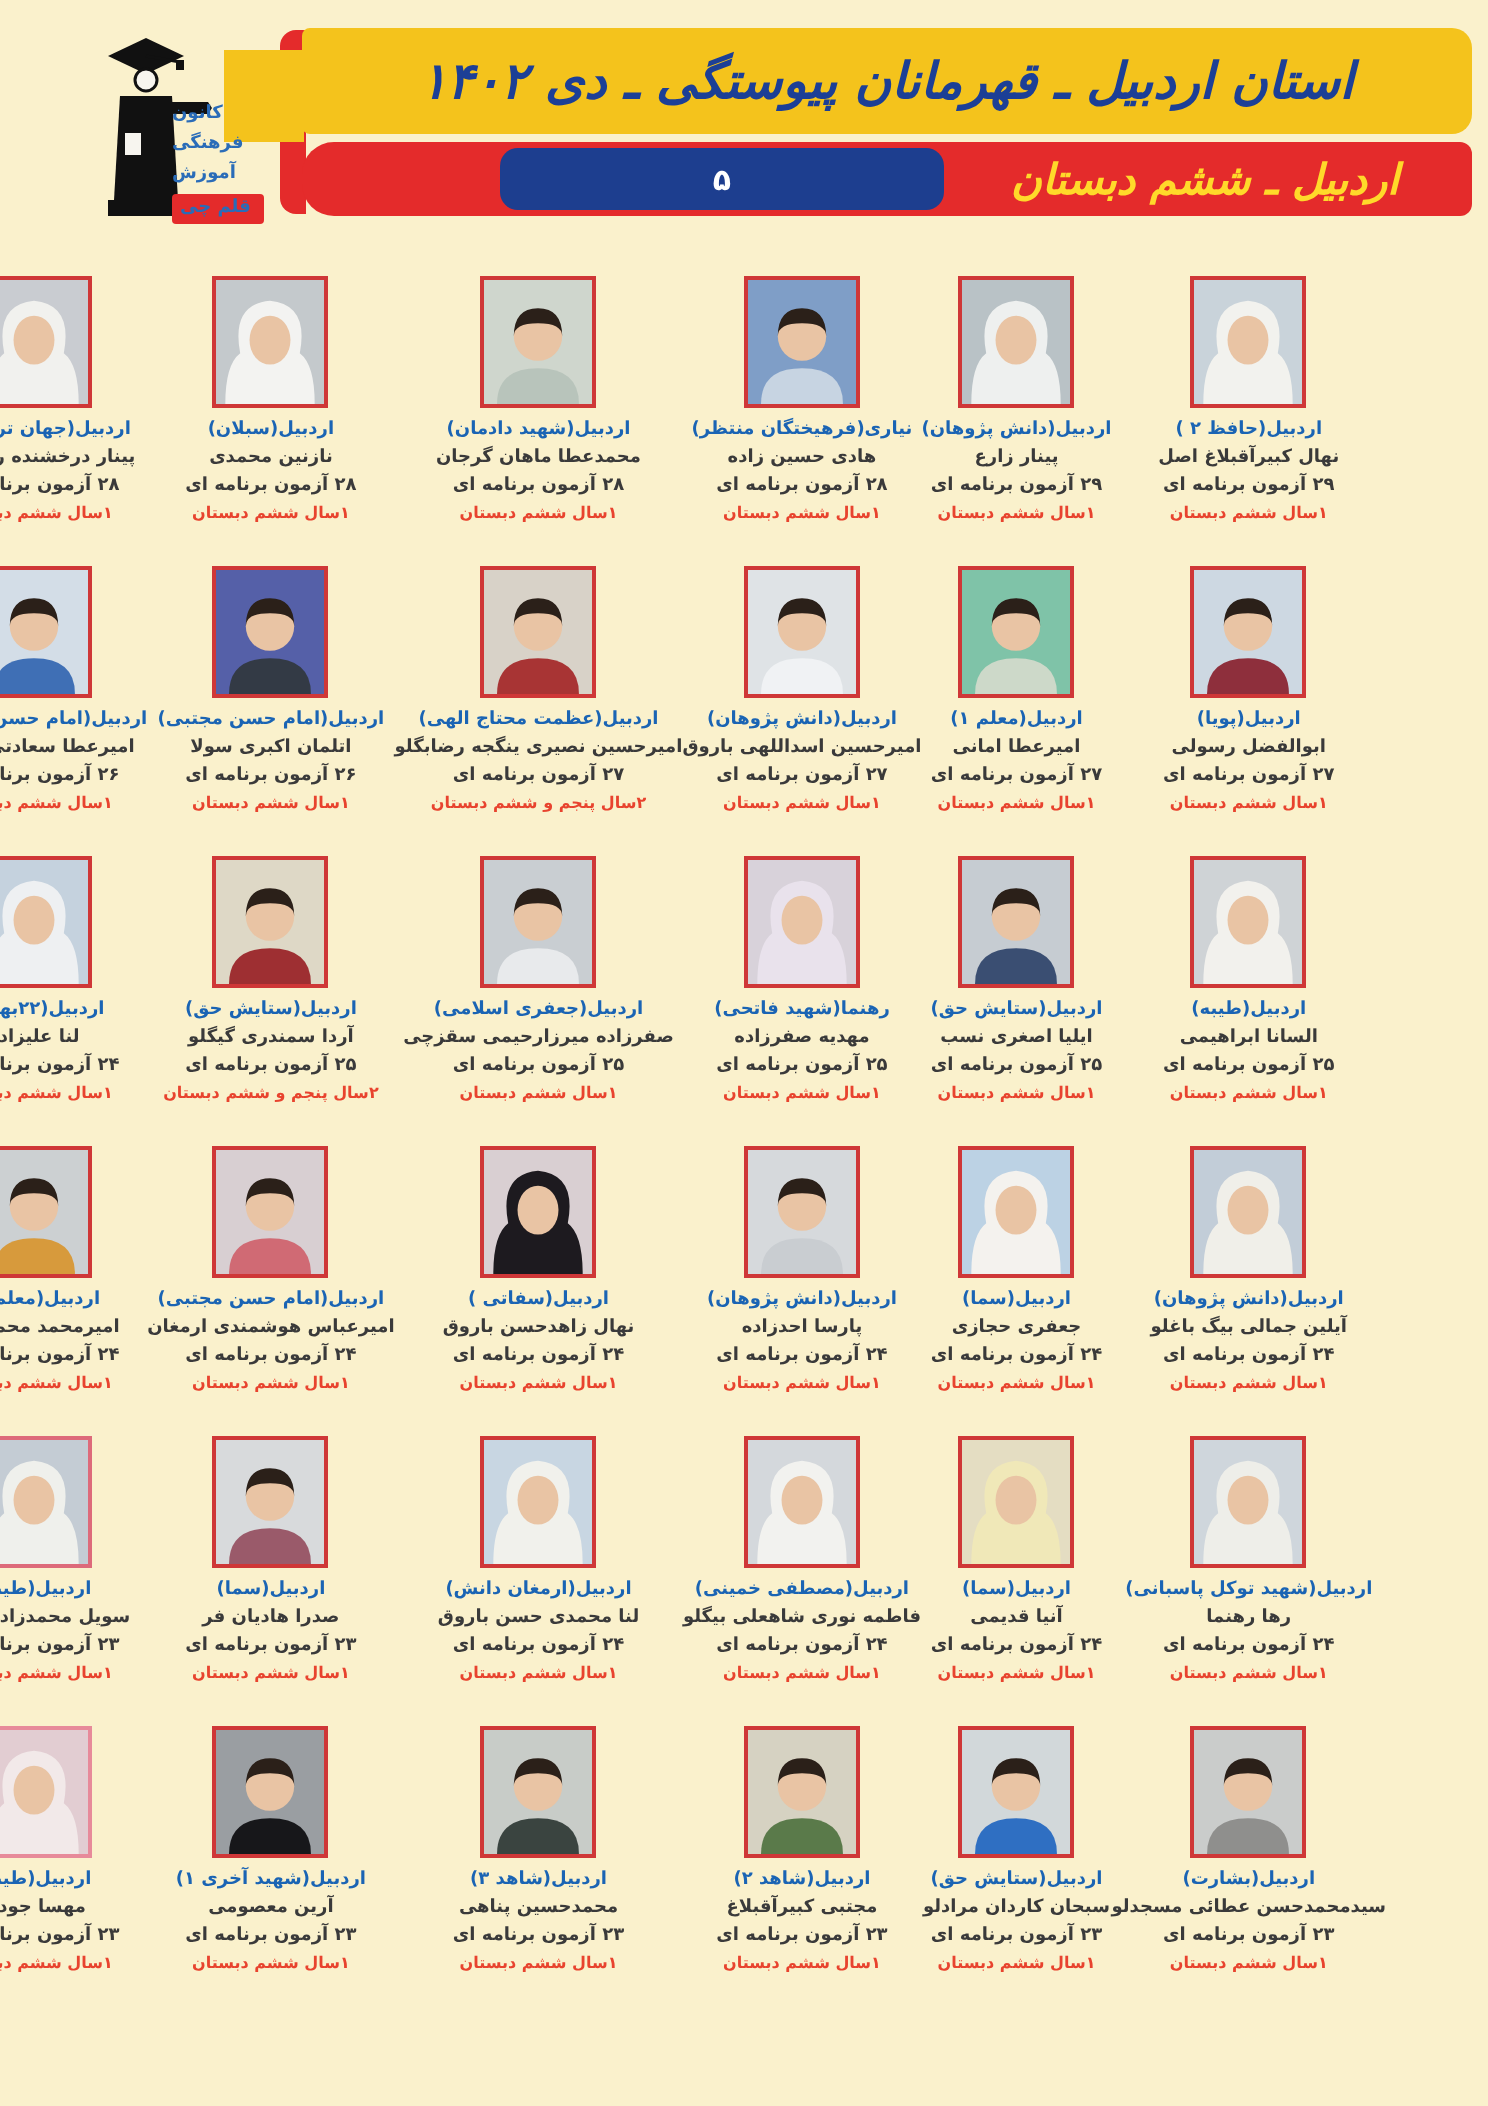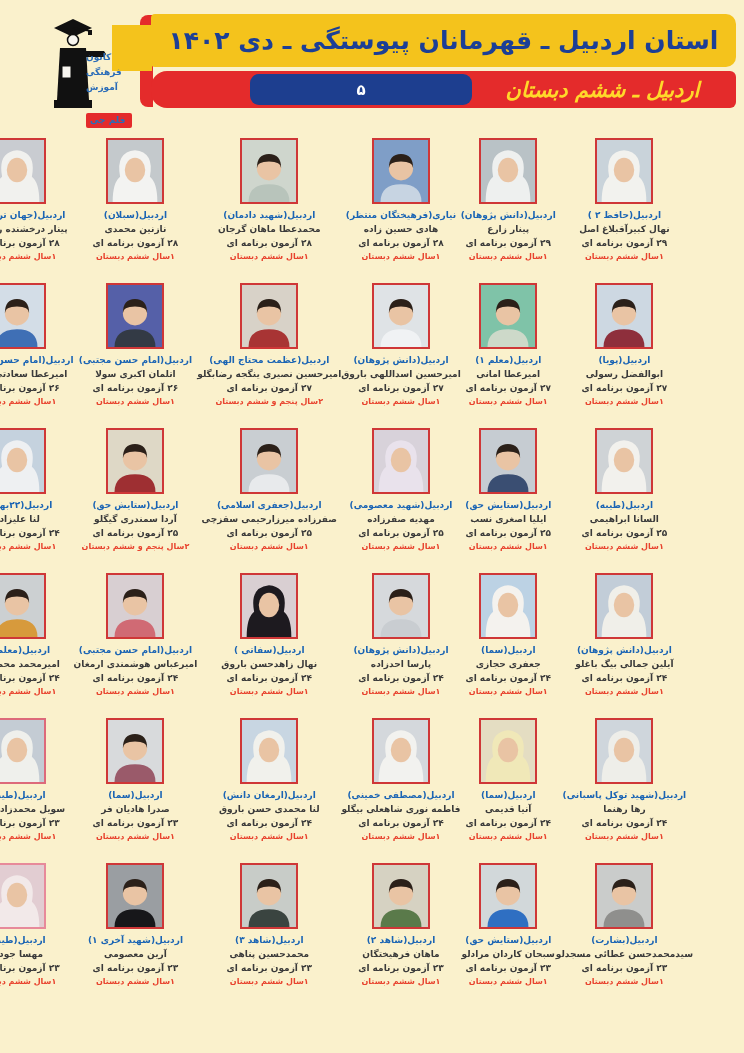--- a/index.html
+++ b/index.html
@@ -12,40 +12,40 @@
   body{
     position:relative;background:var(--page-bg);overflow:hidden;
     font-family:"DejaVu Sans",sans-serif;direction:rtl;
   }
   
   .red-sliver{position:absolute;left:140px;top:15px;width:13px;height:92px;
     background:var(--banner-red);border-radius:8px 0 0 8px;}
   .banner-yellow{position:absolute;left:151px;top:14px;width:585px;height:53px;
     background:var(--banner-yellow);border-radius:4px 10px 10px 4px;
     display:flex;align-items:center;justify-content:center;}
-  .banner-yellow span{font-size:25px;font-weight:bold;
+  .banner-yellow span{font-size:25px;font-weight:bold;font-style:italic;
     color:var(--banner-blue-text);letter-spacing:.5px;text-align:right;}
   .banner-red{position:absolute;left:151px;top:71px;width:585px;height:37px;
     background:var(--banner-red);border-radius:16px 6px 6px 16px;}
   .page-badge{position:absolute;left:99px;top:3px;width:222px;height:31px;
     background:var(--badge-blue);border-radius:9px;color:#ffffff;
     font-size:15px;font-weight:bold;display:flex;align-items:center;justify-content:center;}
   .sub-title{position:absolute;left:326px;right:8px;top:0;height:100%;
     display:flex;align-items:center;justify-content:center;
     color:var(--banner-yellow-text);font-size:21px;font-weight:bold;font-style:italic;}
   
   .logo{position:absolute;left:36px;top:8px;width:112px;height:110px;}
   .logo-ysquare{position:absolute;right:-4px;top:17px;width:40px;height:46px;
     background:var(--banner-yellow);}
   .grad-svg{position:absolute;left:4px;top:6px;}
   .logo-words{position:absolute;right:16px;top:42px;width:46px;text-align:left;}
   .logo-words span{display:block;font-size:9px;font-weight:bold;
     color:#2a6cb8;line-height:15px;}
   .brand-box{display:inline-block;background:var(--banner-red);color:var(--banner-yellow-text);
-    font-size:9px;font-weight:bold;line-height:13px;padding:0 4px;border-radius:2px;margin-top:18px;}
+    font-size:9px;font-weight:bold;line-height:13px;padding:0 4px;border-radius:2px;margin-top:2px;}
   
   .grid{position:absolute;left:51px;top:138px;width:642px;
     display:grid;grid-template-columns:repeat(6,1fr);grid-auto-rows:145px;direction:rtl;}
   .card{display:flex;flex-direction:column;align-items:center;text-align:center;}
   .photo{width:58px;height:66px;border:2px solid var(--card-frame-red);
     background:#d7dde2;flex:none;overflow:hidden;}
   .photo svg{display:block;width:100%;height:100%;}
   .school{margin-top:5px;font-size:9px;line-height:13px;font-weight:bold;
     color:var(--school-blue);white-space:nowrap;}
   .sname{font-size:9px;line-height:14px;color:var(--ink);font-weight:bold;white-space:nowrap;}
@@ -294,21 +294,21 @@
   </div>
 
   <div class="card">
     <div class="photo">
         <svg viewBox="0 0 58 66" preserveAspectRatio="none">
     <rect width="58" height="66" fill="#d8d2da"></rect>
     <path d="M5 66 Q5 45 13 39 Q8 13 29 11 Q50 13 45 39 Q53 45 53 66 Z" fill="#e9e2ec"></path>
     <ellipse cx="29" cy="32" rx="11" ry="13" fill="#e9c4a4"></ellipse>
   </svg>
       </div>
-    <div class="school">اردبیل(شهید معصومی)</div>
+    <div class="school">رهنما(شهید فاتحی)</div>
     <div class="sname">مهدیه صفرزاده</div>
     <div class="tests">۲۵ آزمون برنامه ای</div>
     <div class="hist">۱سال ششم دبستان</div>
   </div>
 
   <div class="card">
     <div class="photo">
         <svg viewBox="0 0 58 66" preserveAspectRatio="none">
       <rect width="58" height="66" fill="#c9ced2"></rect>
       <path d="M7 66 Q7 47 29 47 Q51 47 51 66 Z" fill="#e8eaec"></path>
@@ -556,21 +556,21 @@
   <div class="card">
     <div class="photo">
         <svg viewBox="0 0 58 66" preserveAspectRatio="none">
       <rect width="58" height="66" fill="#d6d2c2"></rect>
       <path d="M7 66 Q7 47 29 47 Q51 47 51 66 Z" fill="#5a7a4a"></path>
       <circle cx="29" cy="30" r="13" fill="#e9c4a4"></circle>
       <path d="M16 30 Q16 15 29 15 Q42 15 42 30 Q42 23 29 23 Q16 23 16 30 Z" fill="#2b2019"></path>
     </svg>
       </div>
     <div class="school">اردبیل(شاهد ۲)</div>
-    <div class="sname">ماهان فرهیختگان</div>
+    <div class="sname">مجتبی کبیرآقبلاغ</div>
     <div class="tests">۲۳ آزمون برنامه ای</div>
     <div class="hist">۱سال ششم دبستان</div>
   </div>
 
   <div class="card">
     <div class="photo">
         <svg viewBox="0 0 58 66" preserveAspectRatio="none">
       <rect width="58" height="66" fill="#c8ccc8"></rect>
       <path d="M7 66 Q7 47 29 47 Q51 47 51 66 Z" fill="#3a4440"></path>
       <circle cx="29" cy="30" r="13" fill="#e9c4a4"></circle>

